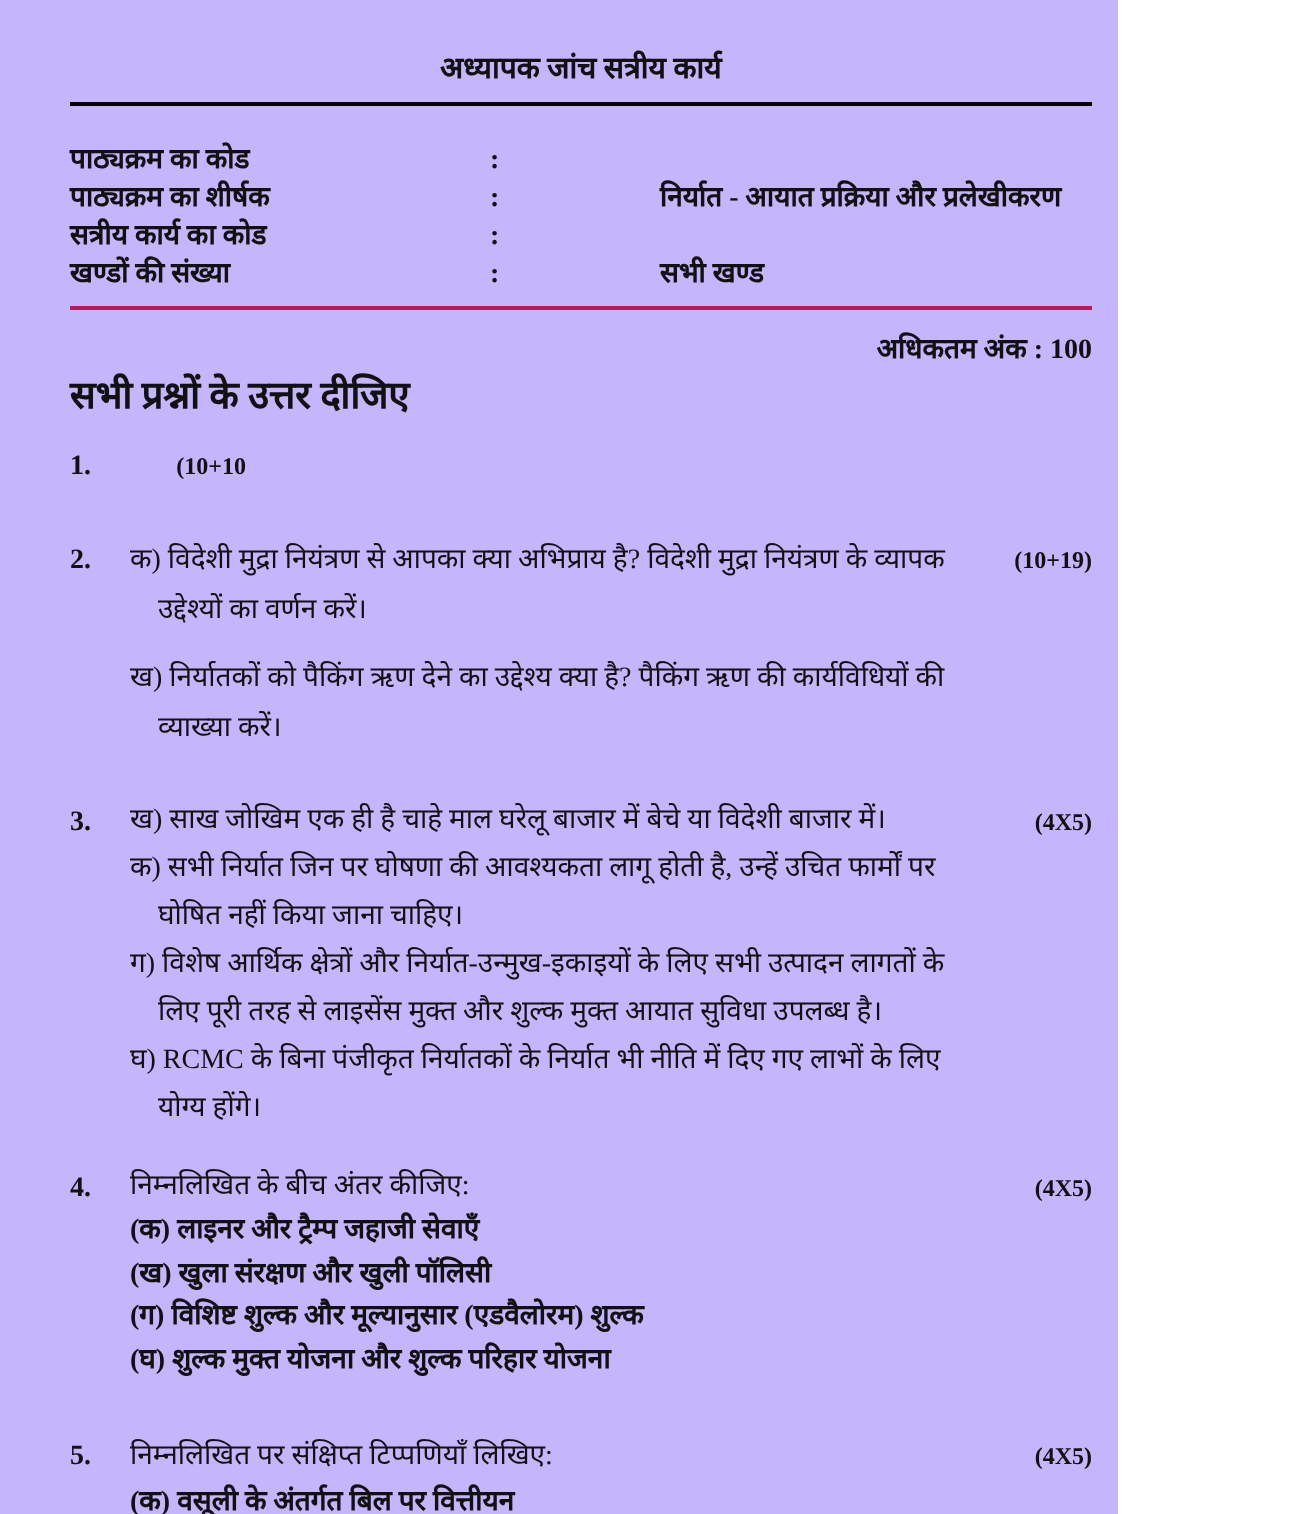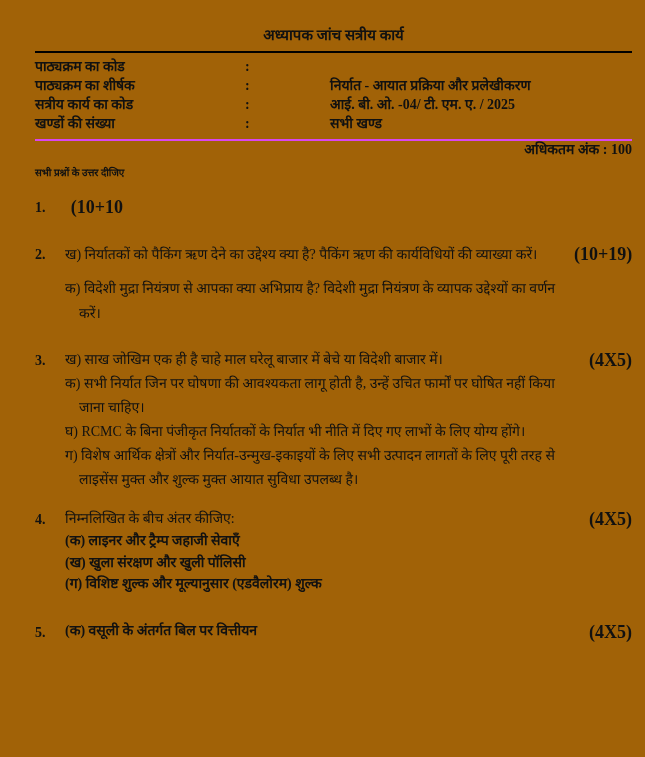--- a/index.html
+++ b/index.html
@@ -1,78 +1,78 @@
 <!DOCTYPE html>
 <html lang="hi"><head>
 <meta charset="utf-8">
 <style>
   html, body { margin: 0; padding: 0; background: #ffffff; }
   .page {
     position: relative;
-    width: 645px;
+    width: 559px;
     height: 757px;
-    background: #a16207;
+    background: #c4b5fd;
     color: #111111;
     font-family: "Liberation Serif", "DejaVu Serif", serif;
     overflow: hidden;
     box-sizing: border-box;
   }
   .content {
     padding: 26px 13px 0 35px;
     box-sizing: border-box;
   }
   .doc-title {
     margin: 0 0 7px 0;
     text-align: center;
     font-size: 15px;
     line-height: 18px;
     font-weight: bold;
   }
   .info-table {
     border-top: 2px solid #000;
-    border-bottom: 2px solid #d946ef;
-    padding: 4px 0 6px 0;
+    border-bottom: 2px solid #be185d;
+    padding: 18px 0 6px 0;
   }
   .info-row {
     display: flex;
     font-weight: bold;
     font-size: 14px;
     line-height: 19px;
   }
   .info-label { width: 210px; flex: none; }
   .info-sep   { width: 85px;  flex: none; }
   .info-value { flex: 1; }
   .max-marks {
-    margin-top: 0;
+    margin-top: 12px;
     text-align: right;
     font-weight: bold;
     font-size: 14px;
     line-height: 17px;
   }
   .instruction {
     margin-top: 6px;
     font-weight: bold;
-    font-size: 10px;
+    font-size: 19px;
     line-height: 18px;
   }
   .question { display: flex; align-items: flex-start; }
   .q-num {
     width: 30px;
     flex: none;
     font-weight: bold;
     font-size: 14px;
     line-height: 25px;
   }
   .q-body { flex: 1; padding-right: 8px; min-width: 0; }
   .q-marks {
     width: 58px;
     flex: none;
     text-align: right;
     font-weight: bold;
-    font-size: 18px;
+    font-size: 12px;
     line-height: 25px;
   }
   .q-text, .q-heading, .q-part {
     margin: 0;
     font-size: 14px;
     line-height: 25px;
     font-weight: normal;
   }
   .q-part.hang {
     padding-left: 14px;
@@ -102,72 +102,73 @@
         <span class="info-sep">:</span>
       </div>
       <div class="info-row">
         <span class="info-label">पाठ्यक्रम का शीर्षक</span>
         <span class="info-sep">:</span>
         <span class="info-value">निर्यात - आयात प्रक्रिया और प्रलेखीकरण</span>
       </div>
       <div class="info-row">
         <span class="info-label">सत्रीय कार्य का कोड</span>
         <span class="info-sep">:</span>
-        <span class="info-value">आई. बी. ओ. -04/  टी. एम. ए. / 2025</span>
       </div>
       <div class="info-row">
         <span class="info-label">खण्डों की संख्या</span>
         <span class="info-sep">:</span>
         <span class="info-value">सभी खण्ड</span>
       </div>
     </div>
 
     <div class="max-marks">अधिकतम अंक : 100</div>
 
     <div class="instruction">सभी प्रश्नों के उत्तर दीजिए</div>
 
     <div class="question q1">
       <div class="q-num">1.</div>
       <div class="q-marks">(10+10</div>
     </div>
 
     <div class="question q2">
       <div class="q-num">2.</div>
       <div class="q-body">
+        <p class="q-part hang">क) विदेशी मुद्रा नियंत्रण से आपका क्या अभिप्राय है? विदेशी मुद्रा नियंत्रण के व्यापक उद्देश्यों का वर्णन करें।</p>
         <p class="q-part hang">ख) निर्यातकों को पैकिंग ऋण देने का उद्देश्य क्या है? पैकिंग ऋण की कार्यविधियों  की व्याख्या करें।</p>
-        <p class="q-part hang">क) विदेशी मुद्रा नियंत्रण से आपका क्या अभिप्राय है? विदेशी मुद्रा नियंत्रण के व्यापक उद्देश्यों का वर्णन करें।</p>
       </div>
       <div class="q-marks">(10+19)</div>
     </div>
 
     <div class="question q3">
       <div class="q-num">3.</div>
       <div class="q-body">
         <p class="q-part hang">ख) साख जोखिम एक ही है चाहे माल घरेलू बाजार में बेचे या विदेशी बाजार में।</p>
         <p class="q-part hang">क) सभी निर्यात जिन पर घोषणा की आवश्यकता लागू होती है, उन्हें उचित फार्मों पर घोषित नहीं किया जाना चाहिए।</p>
+        <p class="q-part hang">ग) विशेष आर्थिक क्षेत्रों और निर्यात-उन्मुख-इकाइयों के लिए सभी उत्पादन लागतों के लिए पूरी तरह से लाइसेंस मुक्त और शुल्क मुक्त आयात सुविधा उपलब्ध है।</p>
         <p class="q-part hang">घ) RCMC के बिना पंजीकृत निर्यातकों के निर्यात भी नीति में दिए गए लाभों के लिए योग्य होंगे।</p>
-        <p class="q-part hang">ग) विशेष आर्थिक क्षेत्रों और निर्यात-उन्मुख-इकाइयों के लिए सभी उत्पादन लागतों के लिए पूरी तरह से लाइसेंस मुक्त और शुल्क मुक्त आयात सुविधा उपलब्ध है।</p>
       </div>
       <div class="q-marks">(4X5)</div>
     </div>
 
     <div class="question q4">
       <div class="q-num">4.</div>
       <div class="q-body">
         <p class="q-heading">निम्नलिखित के बीच  अंतर कीजिए:</p>
         <p class="q-part">(क)  लाइनर और ट्रैम्प जहाजी सेवाएँ</p>
         <p class="q-part">(ख) खुला संरक्षण और खुली पॉलिसी</p>
         <p class="q-part">(ग) विशिष्ट शुल्क और मूल्यानुसार (एडवैलोरम) शुल्क</p>
+        <p class="q-part">(घ) शुल्क मुक्त योजना और शुल्क परिहार योजना</p>
       </div>
       <div class="q-marks">(4X5)</div>
     </div>
 
     <div class="question q5">
       <div class="q-num">5.</div>
       <div class="q-body">
+        <p class="q-heading">निम्नलिखित पर संक्षिप्त टिप्पणियाँ लिखिए:</p>
         <p class="q-part">(क) वसूली के अंतर्गत बिल पर वित्तीयन</p>
 
       </div>
       <div class="q-marks">(4X5)</div>
     </div>
 
   </div>
 </div>
 
 </body></html>

